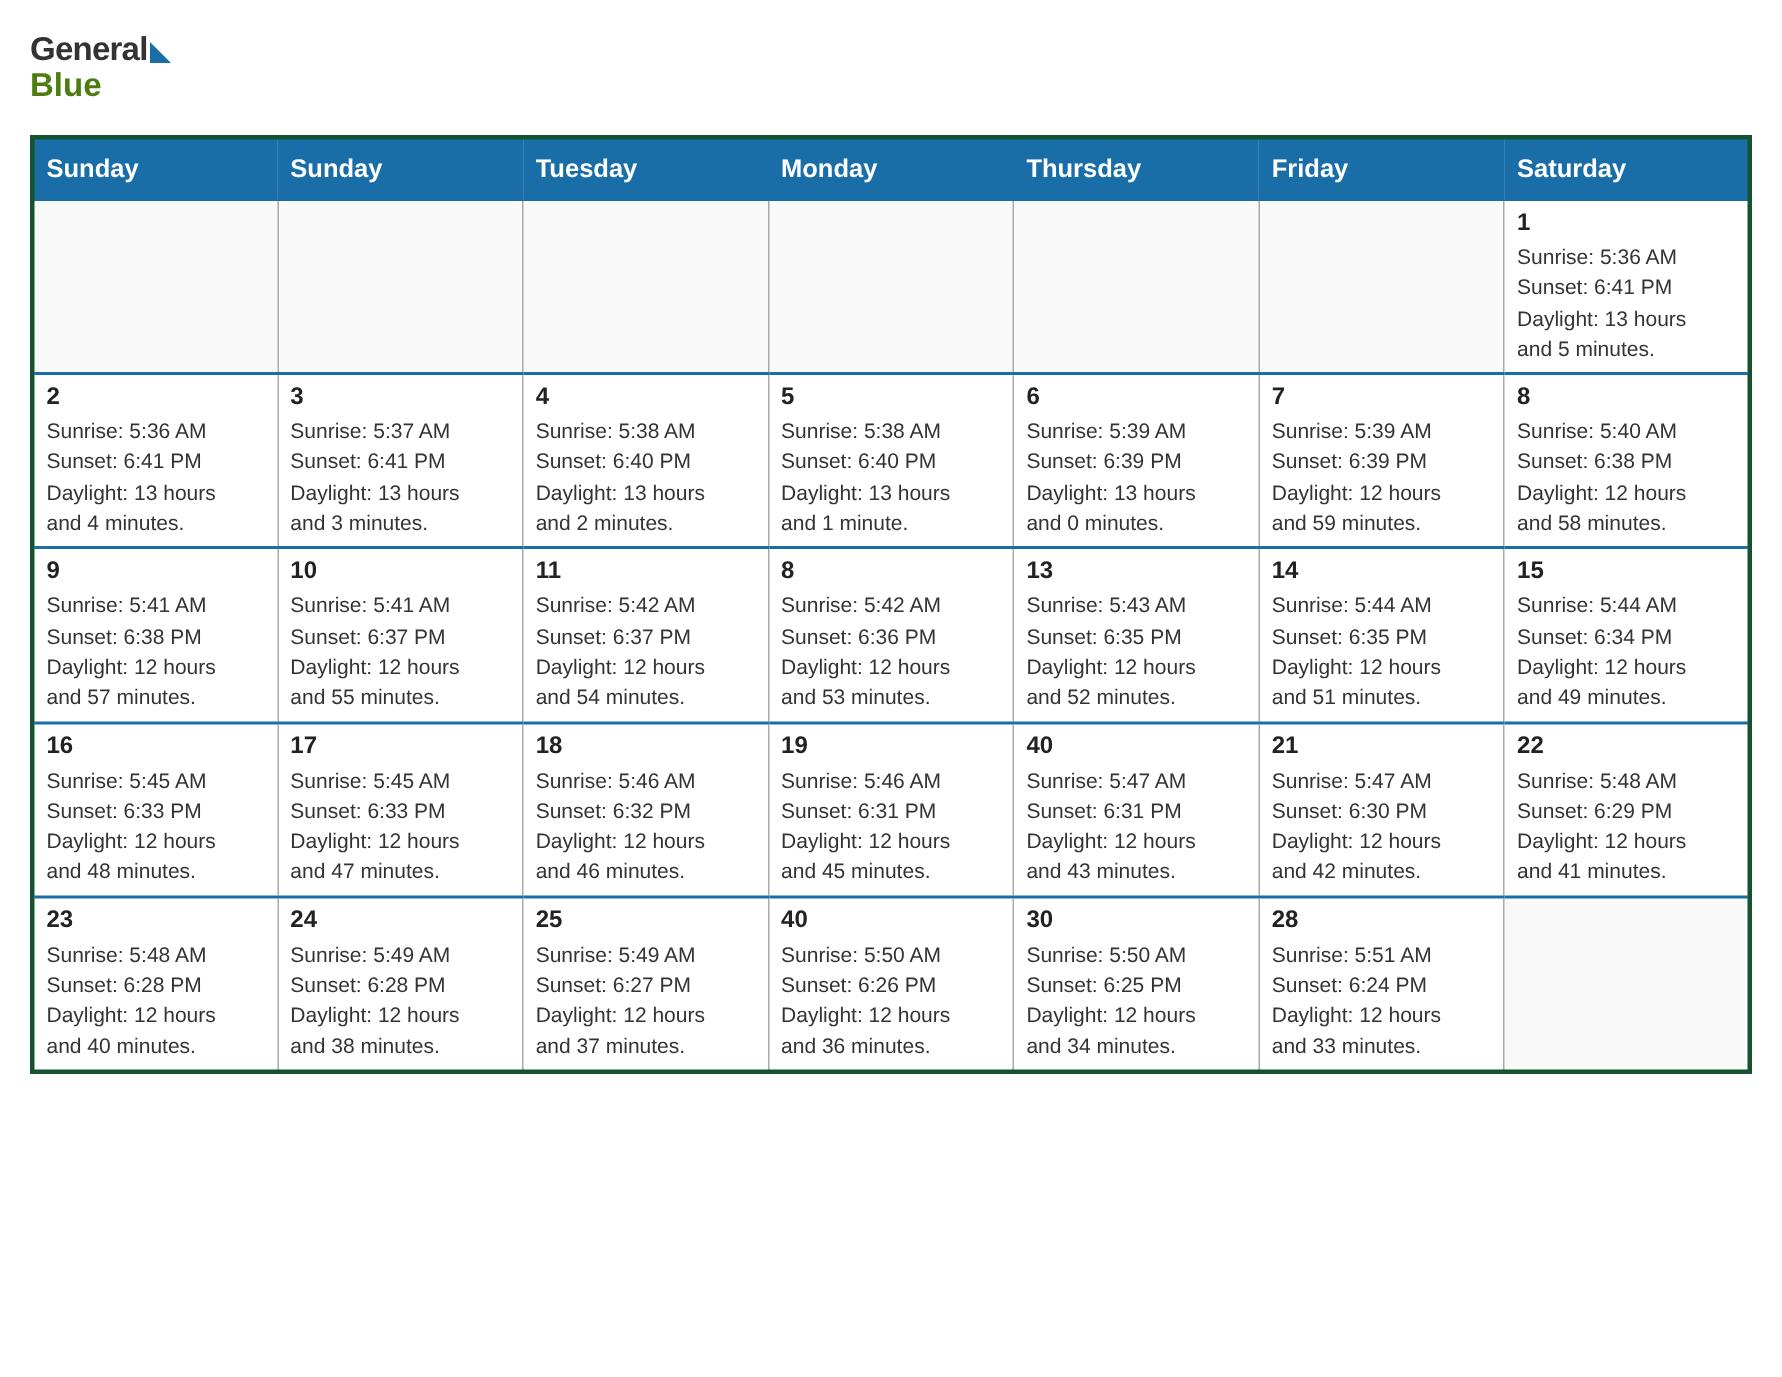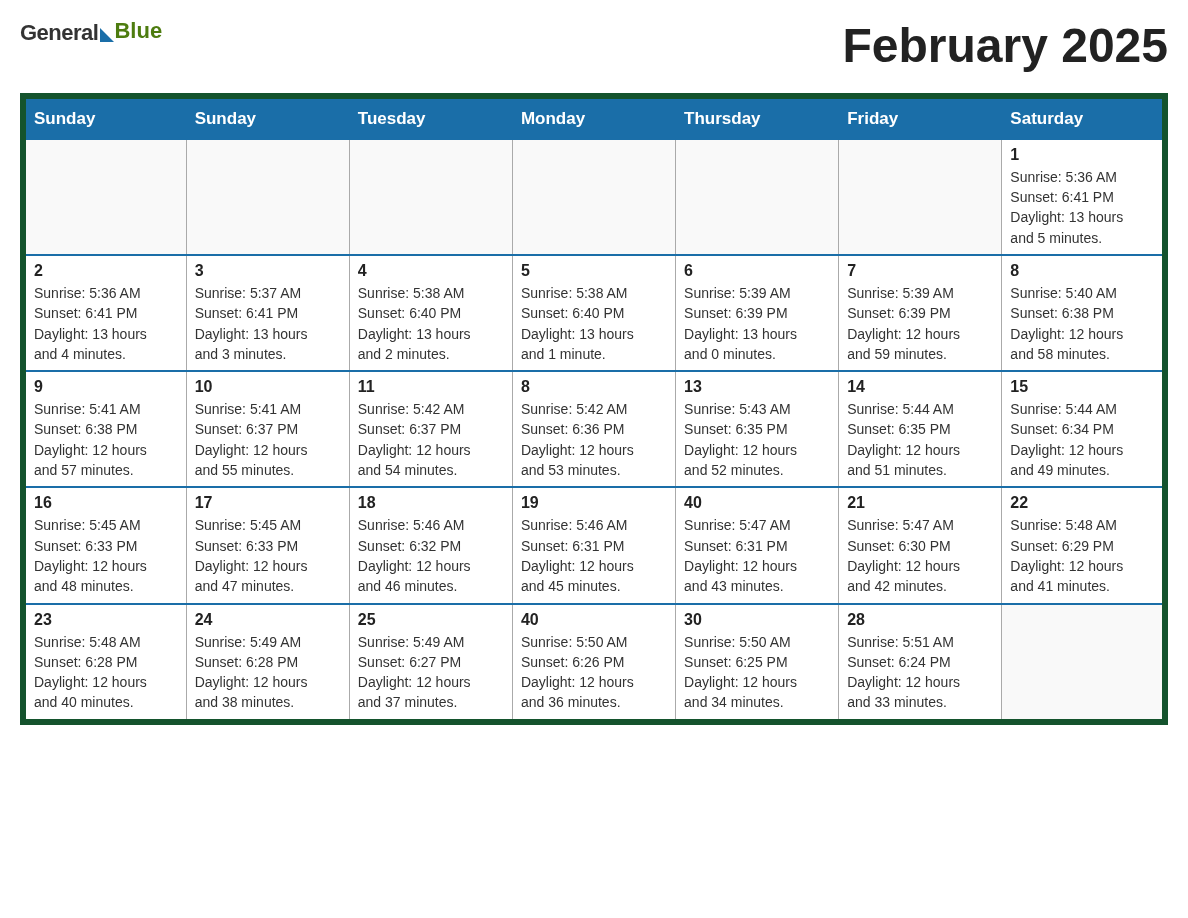--- a/index.html
+++ b/index.html
@@ -11,21 +11,21 @@
       min-height: 918px;
     }
     .header {
       display: flex;
       justify-content: space-between;
       align-items: flex-start;
       margin-bottom: 20px;
     }
     .logo {
       display: flex;
-      flex-direction: row;
+      flex-direction: column;
       align-items: flex-start;
     }
     .logo-top {
       display: flex;
       align-items: center;
     }
     .logo-general {
       font-size: 22px;
       font-weight: bold;
       color: #333;
@@ -56,21 +56,21 @@
       line-height: 1.1;
     }
     .location {
       font-size: 20px;
       color: #444;
       margin-top: 4px;
     }
     .calendar {
       width: 100%;
       border-collapse: collapse;
-      border: 6px solid #14532d;
+      border: 3px solid #14532d;
       padding-left: 42px;
     }
     .calendar th {
       background-color: #1a6ea8;
       color: #fff;
       font-size: 17px;
       font-weight: bold;
       padding: 10px 8px;
       text-align: left;
       border: 1px solid #1a6ea8;
@@ -111,21 +111,20 @@
 
 <div class="header">
   <div class="logo">
     <div class="logo-top">
       <span class="logo-general">General</span>
       <div class="logo-arrow"></div>
     </div>
     <span class="logo-blue">Blue</span>
   </div>
   <div class="title-section">
-    <div class="month-title">February 2025</div>
   </div>
 </div>
 
 <table class="calendar">
   <thead>
     <tr>
       <th>Sunday</th>
       <th>Sunday</th>
       <th>Tuesday</th>
       <th>Monday</th>

